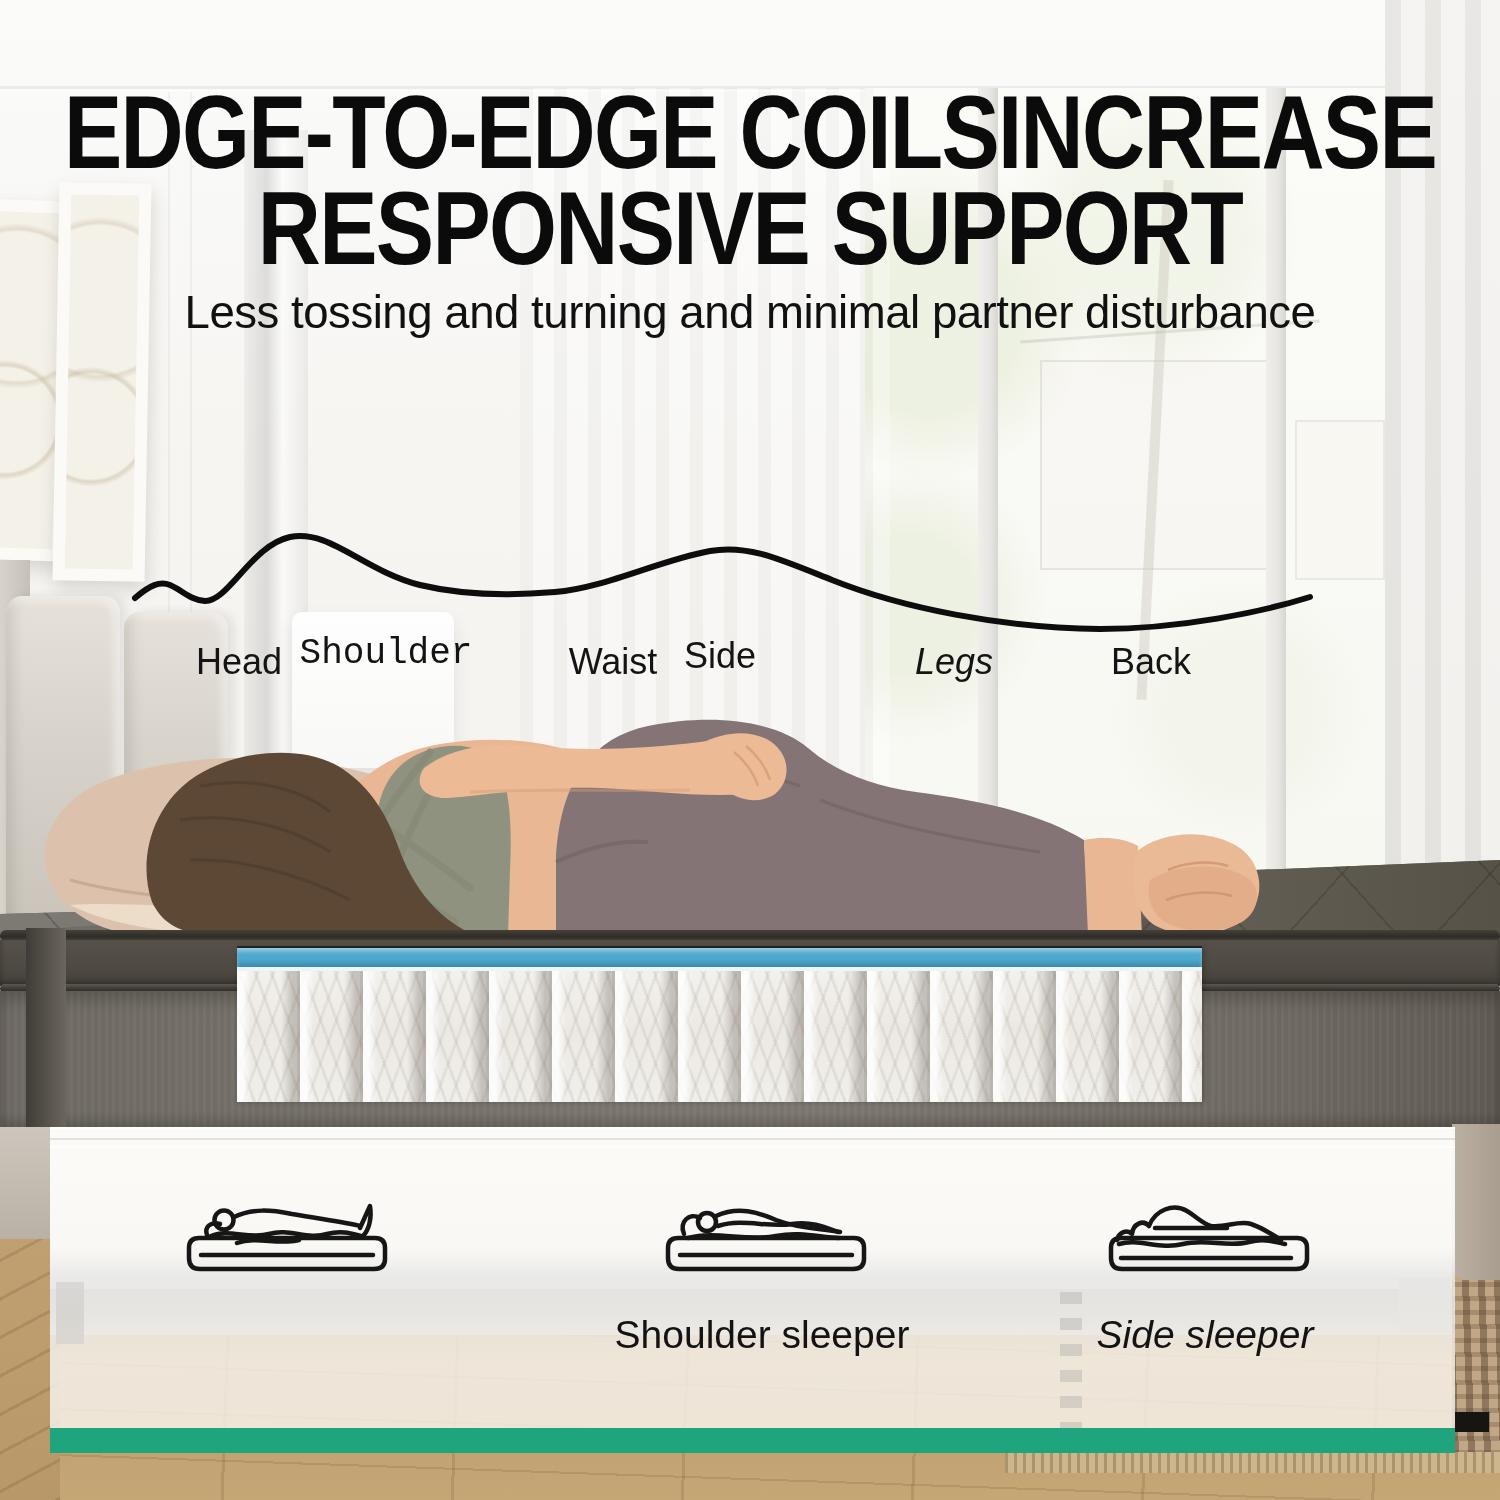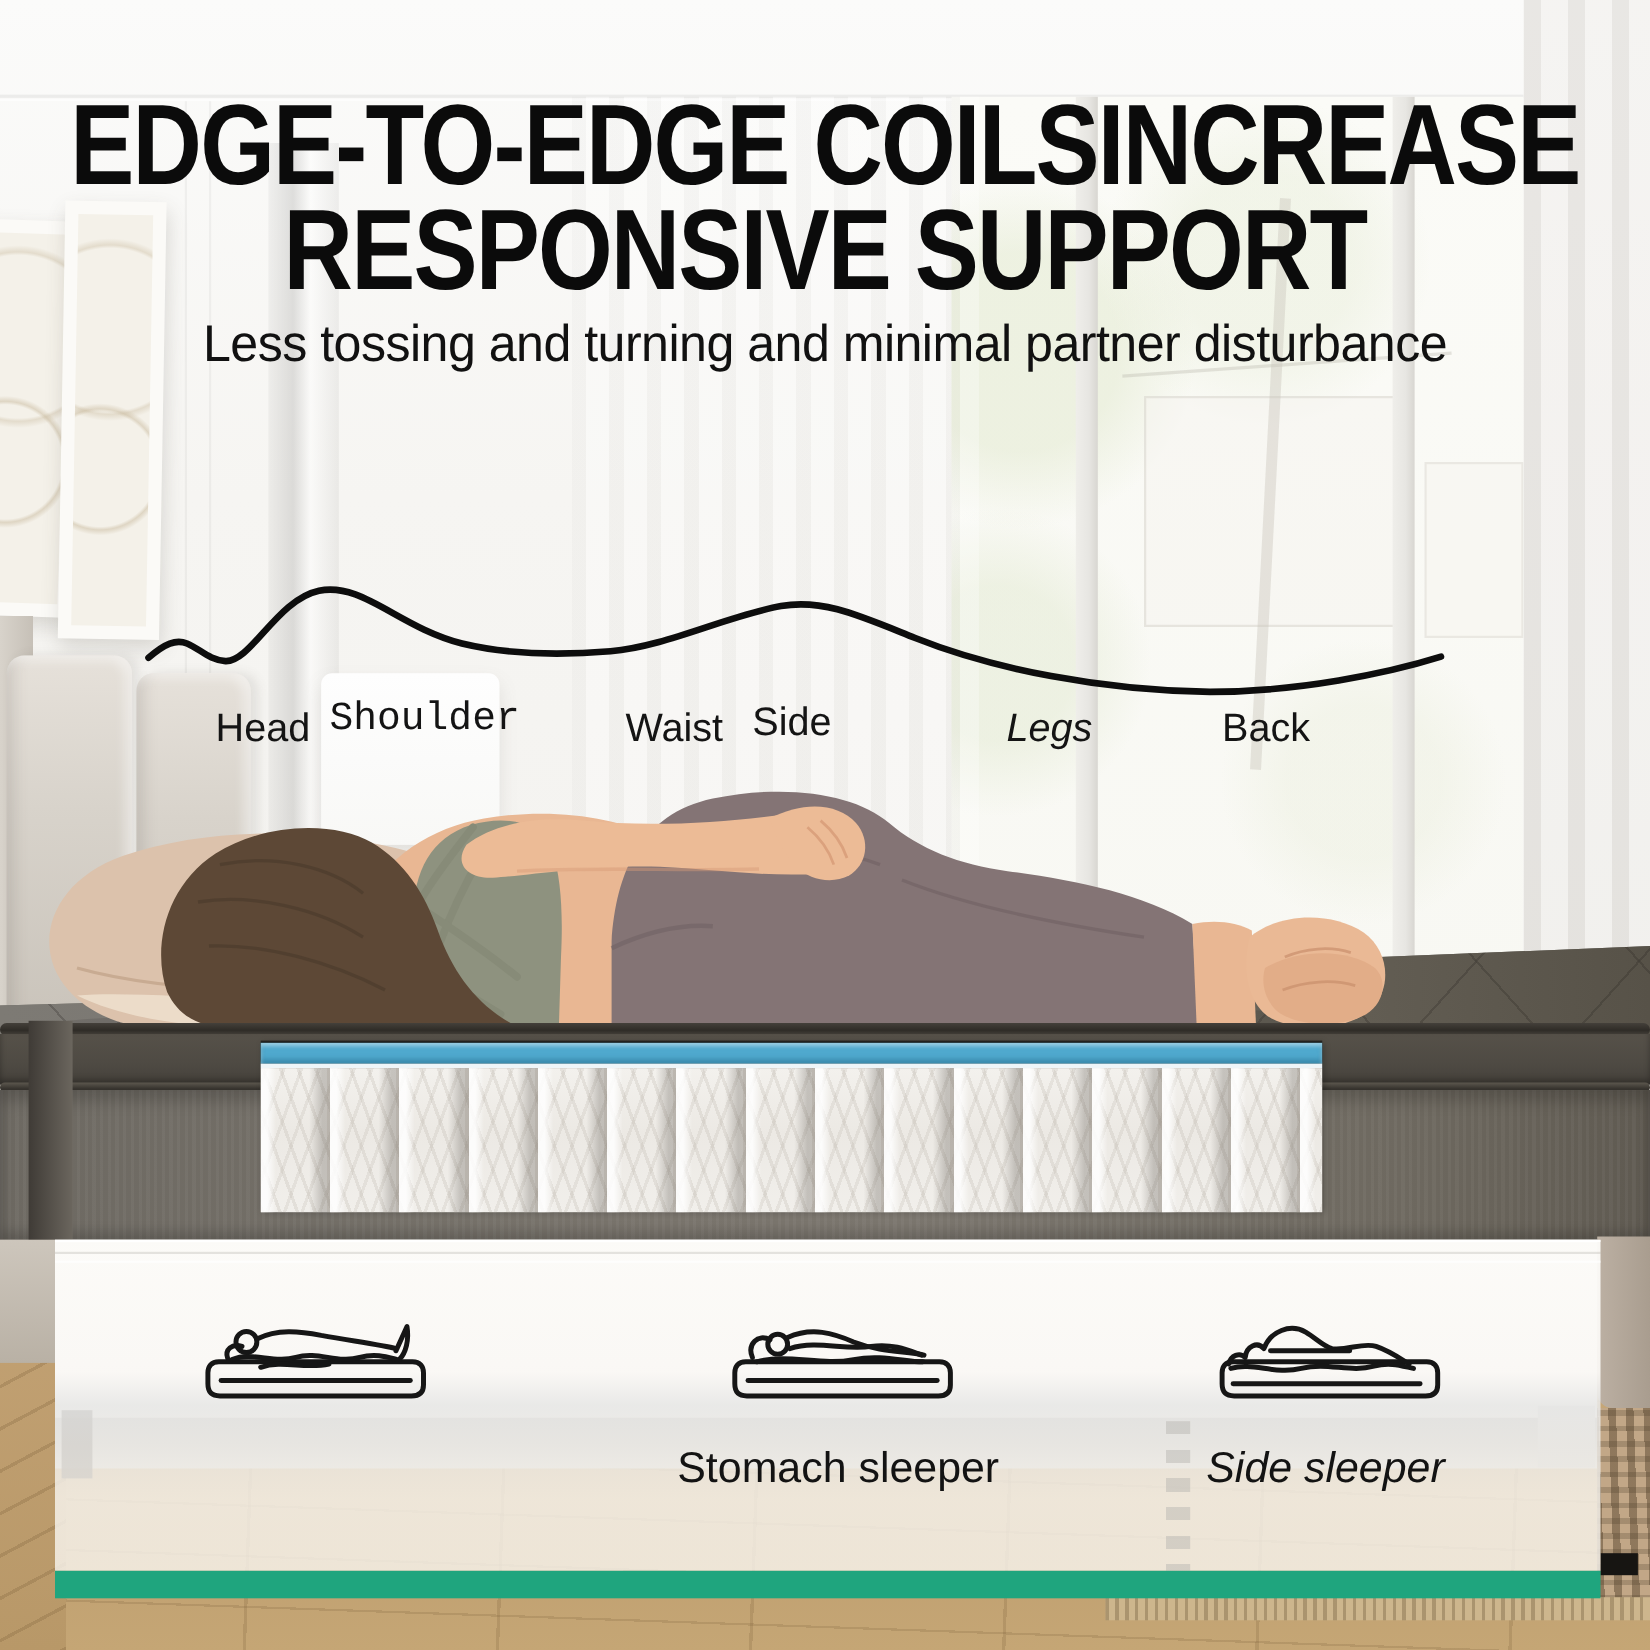--- a/index.html
+++ b/index.html
@@ -261,16 +261,16 @@
     <path d="M32,40 C60,32 90,44 120,38 C145,33 166,40 183,40"></path>
   </svg>
   <svg class="abs sleeper-icon" style="left:1099px;top:1198px;" viewBox="0 0 212 76" fill="none" stroke="#161616" stroke-width="4.5" stroke-linecap="round" stroke-linejoin="round">
     <path d="M22,40 L198,40 C205,40 208,44 208,50 L208,61 C208,68 204,71 197,71 L23,71 C15,71 12,67 12,60 L12,50 C12,44 15,40 22,40 Z"></path>
     <path d="M22,60 L192,60"></path>
     <path d="M18,42 C20,34 28,31 33,36 C34,26 44,21 50,28 C56,12 74,5 88,13 C98,19 104,26 112,28 C126,30 140,22 152,26 C164,30 174,37 182,42"></path>
     <path d="M56,30 L128,30"></path>
     <path d="M20,46 C40,40 60,52 84,46 C108,40 128,50 150,44 C165,40 176,44 186,46"></path>
   </svg>
 
-  <span class="abs sleeper-label" style="left:762px;top:1313px;">Stomach sleeper</span>
+  <span class="abs sleeper-label" style="left:762px;top:1313px;">Shoulder sleeper</span>
   <span class="abs sleeper-label" style="left:1205px;top:1313px;font-style:italic;">Side sleeper</span>
 
 </div>
 
 </body></html>

